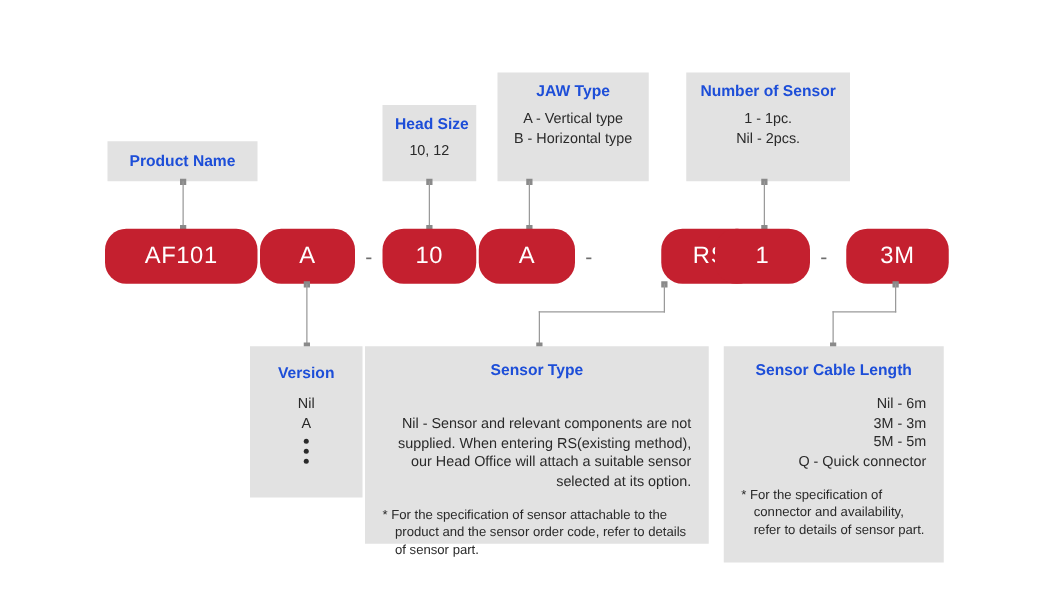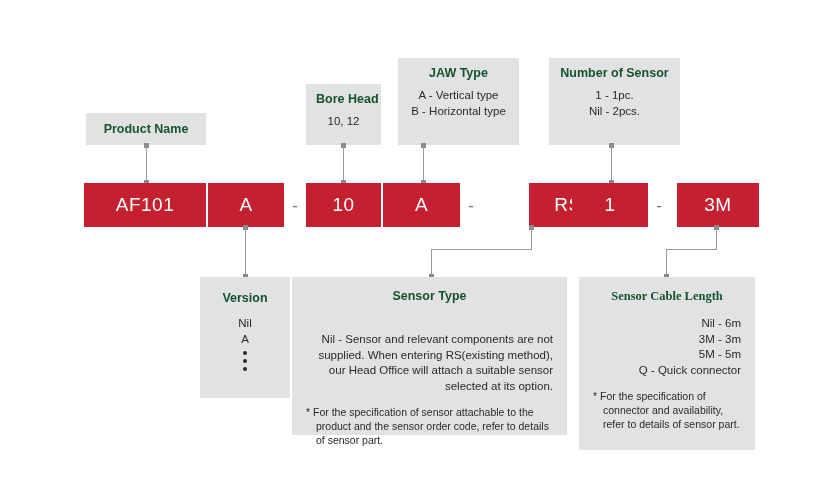--- a/index.html
+++ b/index.html
@@ -19,21 +19,21 @@
   }
 
   
   .info-box {
     position: absolute;
     background: #e2e2e2;
     box-sizing: border-box;
     padding: 8px 10px 10px 10px;
   }
   .info-title {
-    color: #14532d;
+    color: #1d4ed8;
     font-weight: bold;
     font-size: 12.5px;
     text-align: center;
     line-height: 15px;
     margin-bottom: 7px;
     white-space: nowrap;
   }
   .info-body {
     color: #2a2a2a;
     font-size: 11.5px;
@@ -71,20 +71,21 @@
     position: absolute;
     background: #c4202f;
     color: #ffffff;
     font-size: 19px;
     text-align: center;
     box-sizing: border-box;
     display: flex;
     align-items: center;
     justify-content: center;
     letter-spacing: 0.5px;
+    border-radius: 17px;
   }
   .dash {
     position: absolute;
     color: #6e6e6e;
     font-size: 17px;
     text-align: center;
     line-height: 1;
   }
 
   
@@ -108,21 +109,21 @@
 </head>
 <body>
 
 <div id="stage">
 
   <div class="info-box" style="left:86px; top:113px; width:120px; height:32px; padding-top:9px;">
     <div class="info-title">Product Name</div>
   </div>
 
   <div class="info-box" style="left:306px; top:84px; width:75px; height:61px;">
-    <div class="info-title">Bore Head</div>
+    <div class="info-title">Head Size</div>
     <div class="info-body center">10, 12</div>
   </div>
 
   <div class="info-box" style="left:398px; top:58px; width:121px; height:87px;">
     <div class="info-title">JAW Type</div>
     <div class="info-body center">A - Vertical type</div>
     <div class="info-body center">B - Horizontal type</div>
   </div>
 
   <div class="info-box" style="left:549px; top:58px; width:131px; height:87px;">
@@ -194,21 +195,21 @@
     </div>
   </div>
 
   <div class="info-box" style="left:292px; top:277px; width:275px; height:158px; padding:12px 14px 12px 14px;">
     <div class="info-title" style="margin-bottom:28px;">Sensor Type</div>
     <div class="info-body left">Nil - Sensor and relevant components are not supplied. When entering RS(existing method), our Head Office will attach a suitable sensor selected at its option.</div>
     <div class="note">* For the specification of sensor attachable to the product and the sensor order code, refer to details of sensor part.</div>
   </div>
 
   <div class="info-box" style="left:579px; top:277px; width:176px; height:173px; padding:12px 14px 12px 14px;">
-    <div class="info-title" style="margin-bottom:12px;font-family:Liberation Serif, serif;">Sensor Cable Length</div>
+    <div class="info-title" style="margin-bottom:12px;">Sensor Cable Length</div>
     <div class="info-body left">Nil - 6m</div>
     <div class="info-body left">3M - 3m</div>
     <div class="info-body left">5M - 5m</div>
     <div class="info-body left">Q - Quick connector</div>
     <div class="note">* For the specification of connector and availability, refer to details of sensor part.</div>
   </div>
 
 </div>
 
 </body></html>

